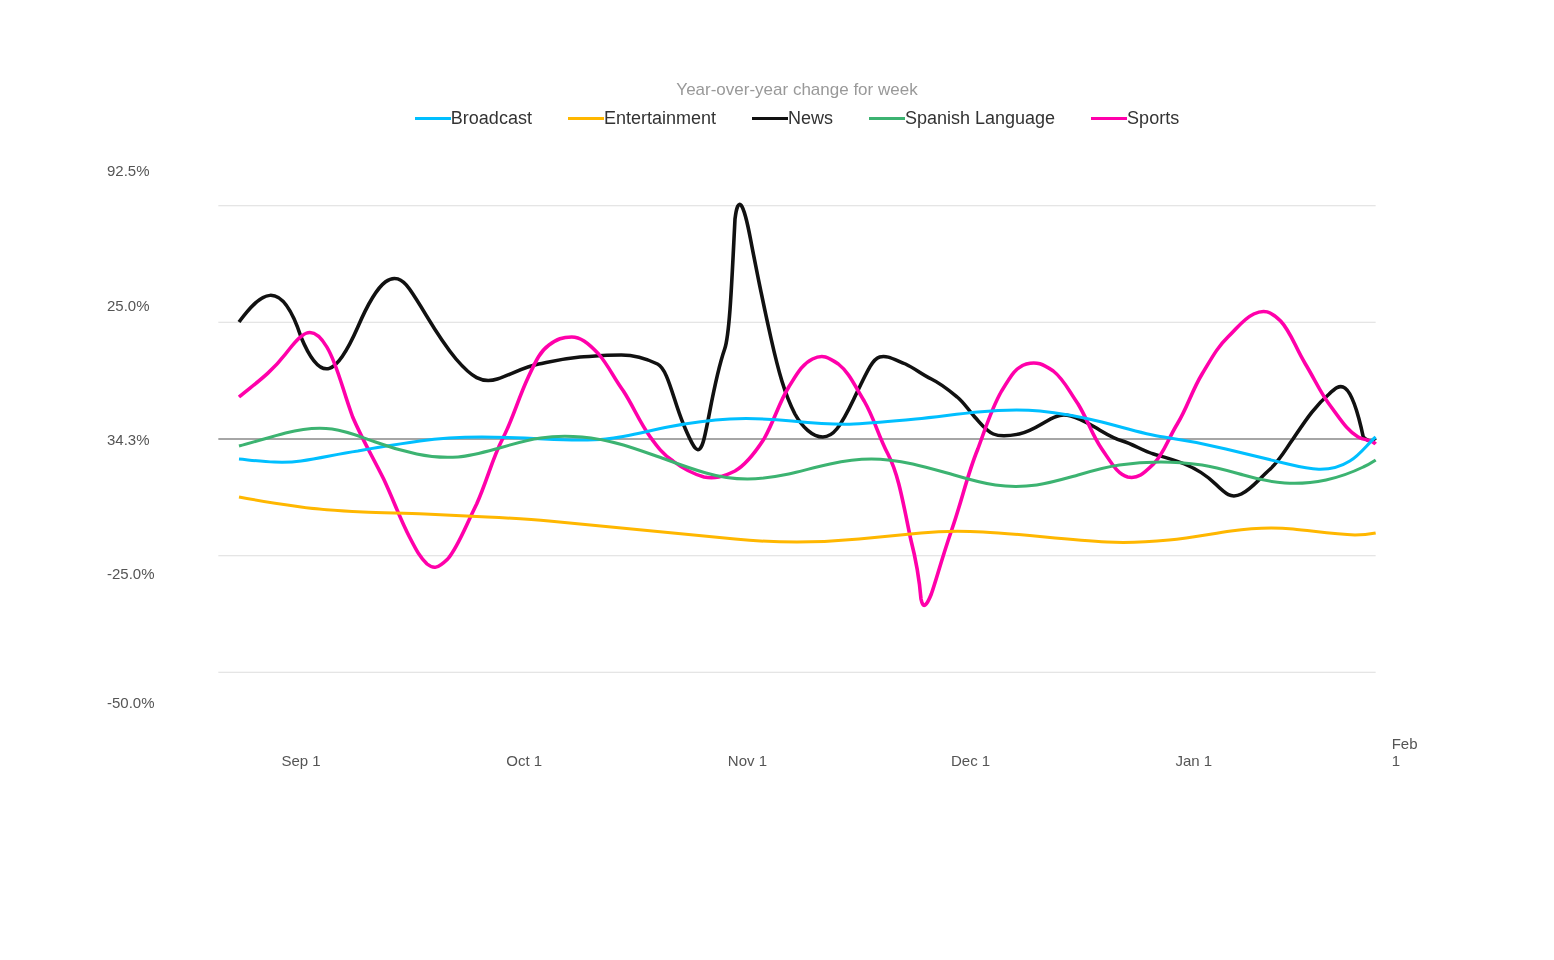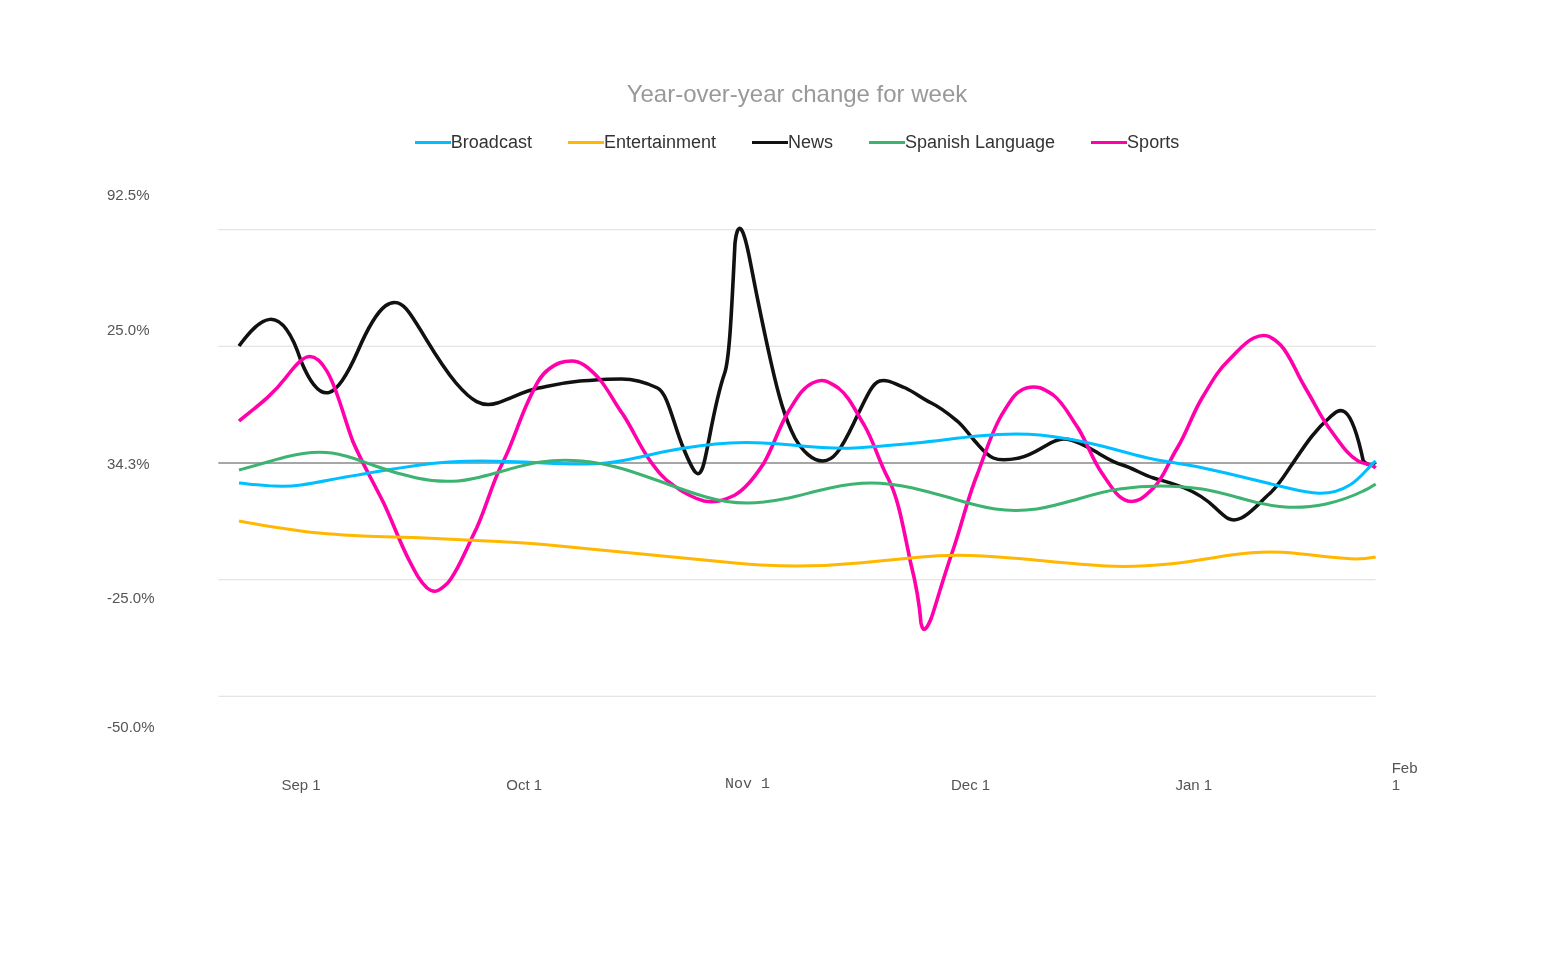--- a/index.html
+++ b/index.html
@@ -21,23 +21,23 @@
     }
     .chart-title {
       text-align: center;
       font-size: 38px;
       font-weight: 400;
       color: #222;
       margin-bottom: 10px;
     }
     .chart-subtitle {
       text-align: center;
-      font-size: 24px;
+      font-size: 17px;
       color: #999;
-      margin-bottom: 24px;
+      margin-bottom: 8px;
     }
     .legend {
       display: flex;
       justify-content: center;
       align-items: center;
       gap: 36px;
       margin-bottom: 30px;
       flex-wrap: wrap;
     }
     .legend-item {
@@ -110,21 +110,21 @@
     
     <div class="y-axis-label" style="top: 2%;">92.5%</div>
     <div class="y-axis-label" style="top: 26%;">25.0%</div>
     <div class="y-axis-label" style="top: 50%;">34.3%</div>
     <div class="y-axis-label" style="top: 74%;">-25.0%</div>
     <div class="y-axis-label" style="top: 97%;">-50.0%</div>
 
     
     <div class="x-axis-label" style="left: 10%;">Sep 1</div>
     <div class="x-axis-label" style="left: 28%;">Oct 1</div>
-    <div class="x-axis-label" style="left: 46%; font-family: Liberation Mono, monospace;">Nov 1</div>
+    <div class="x-axis-label" style="left: 46%;">Nov 1</div>
     <div class="x-axis-label" style="left: 64%;">Dec 1</div>
     <div class="x-axis-label" style="left: 82%;">Jan 1</div>
     <div class="x-axis-label" style="left: 99%;">Feb 1</div>
 
     <svg viewBox="0 0 1200 560" preserveAspectRatio="none">
 
       <line x1="40" y1="46.7" x2="1160" y2="46.7" stroke="#ddd" stroke-width="1"></line>
       <line x1="40" y1="163.3" x2="1160" y2="163.3" stroke="#ddd" stroke-width="1"></line>
       <line x1="40" y1="280" x2="1160" y2="280" stroke="#888" stroke-width="1.5"></line>
       <line x1="40" y1="396.7" x2="1160" y2="396.7" stroke="#ddd" stroke-width="1"></line>

